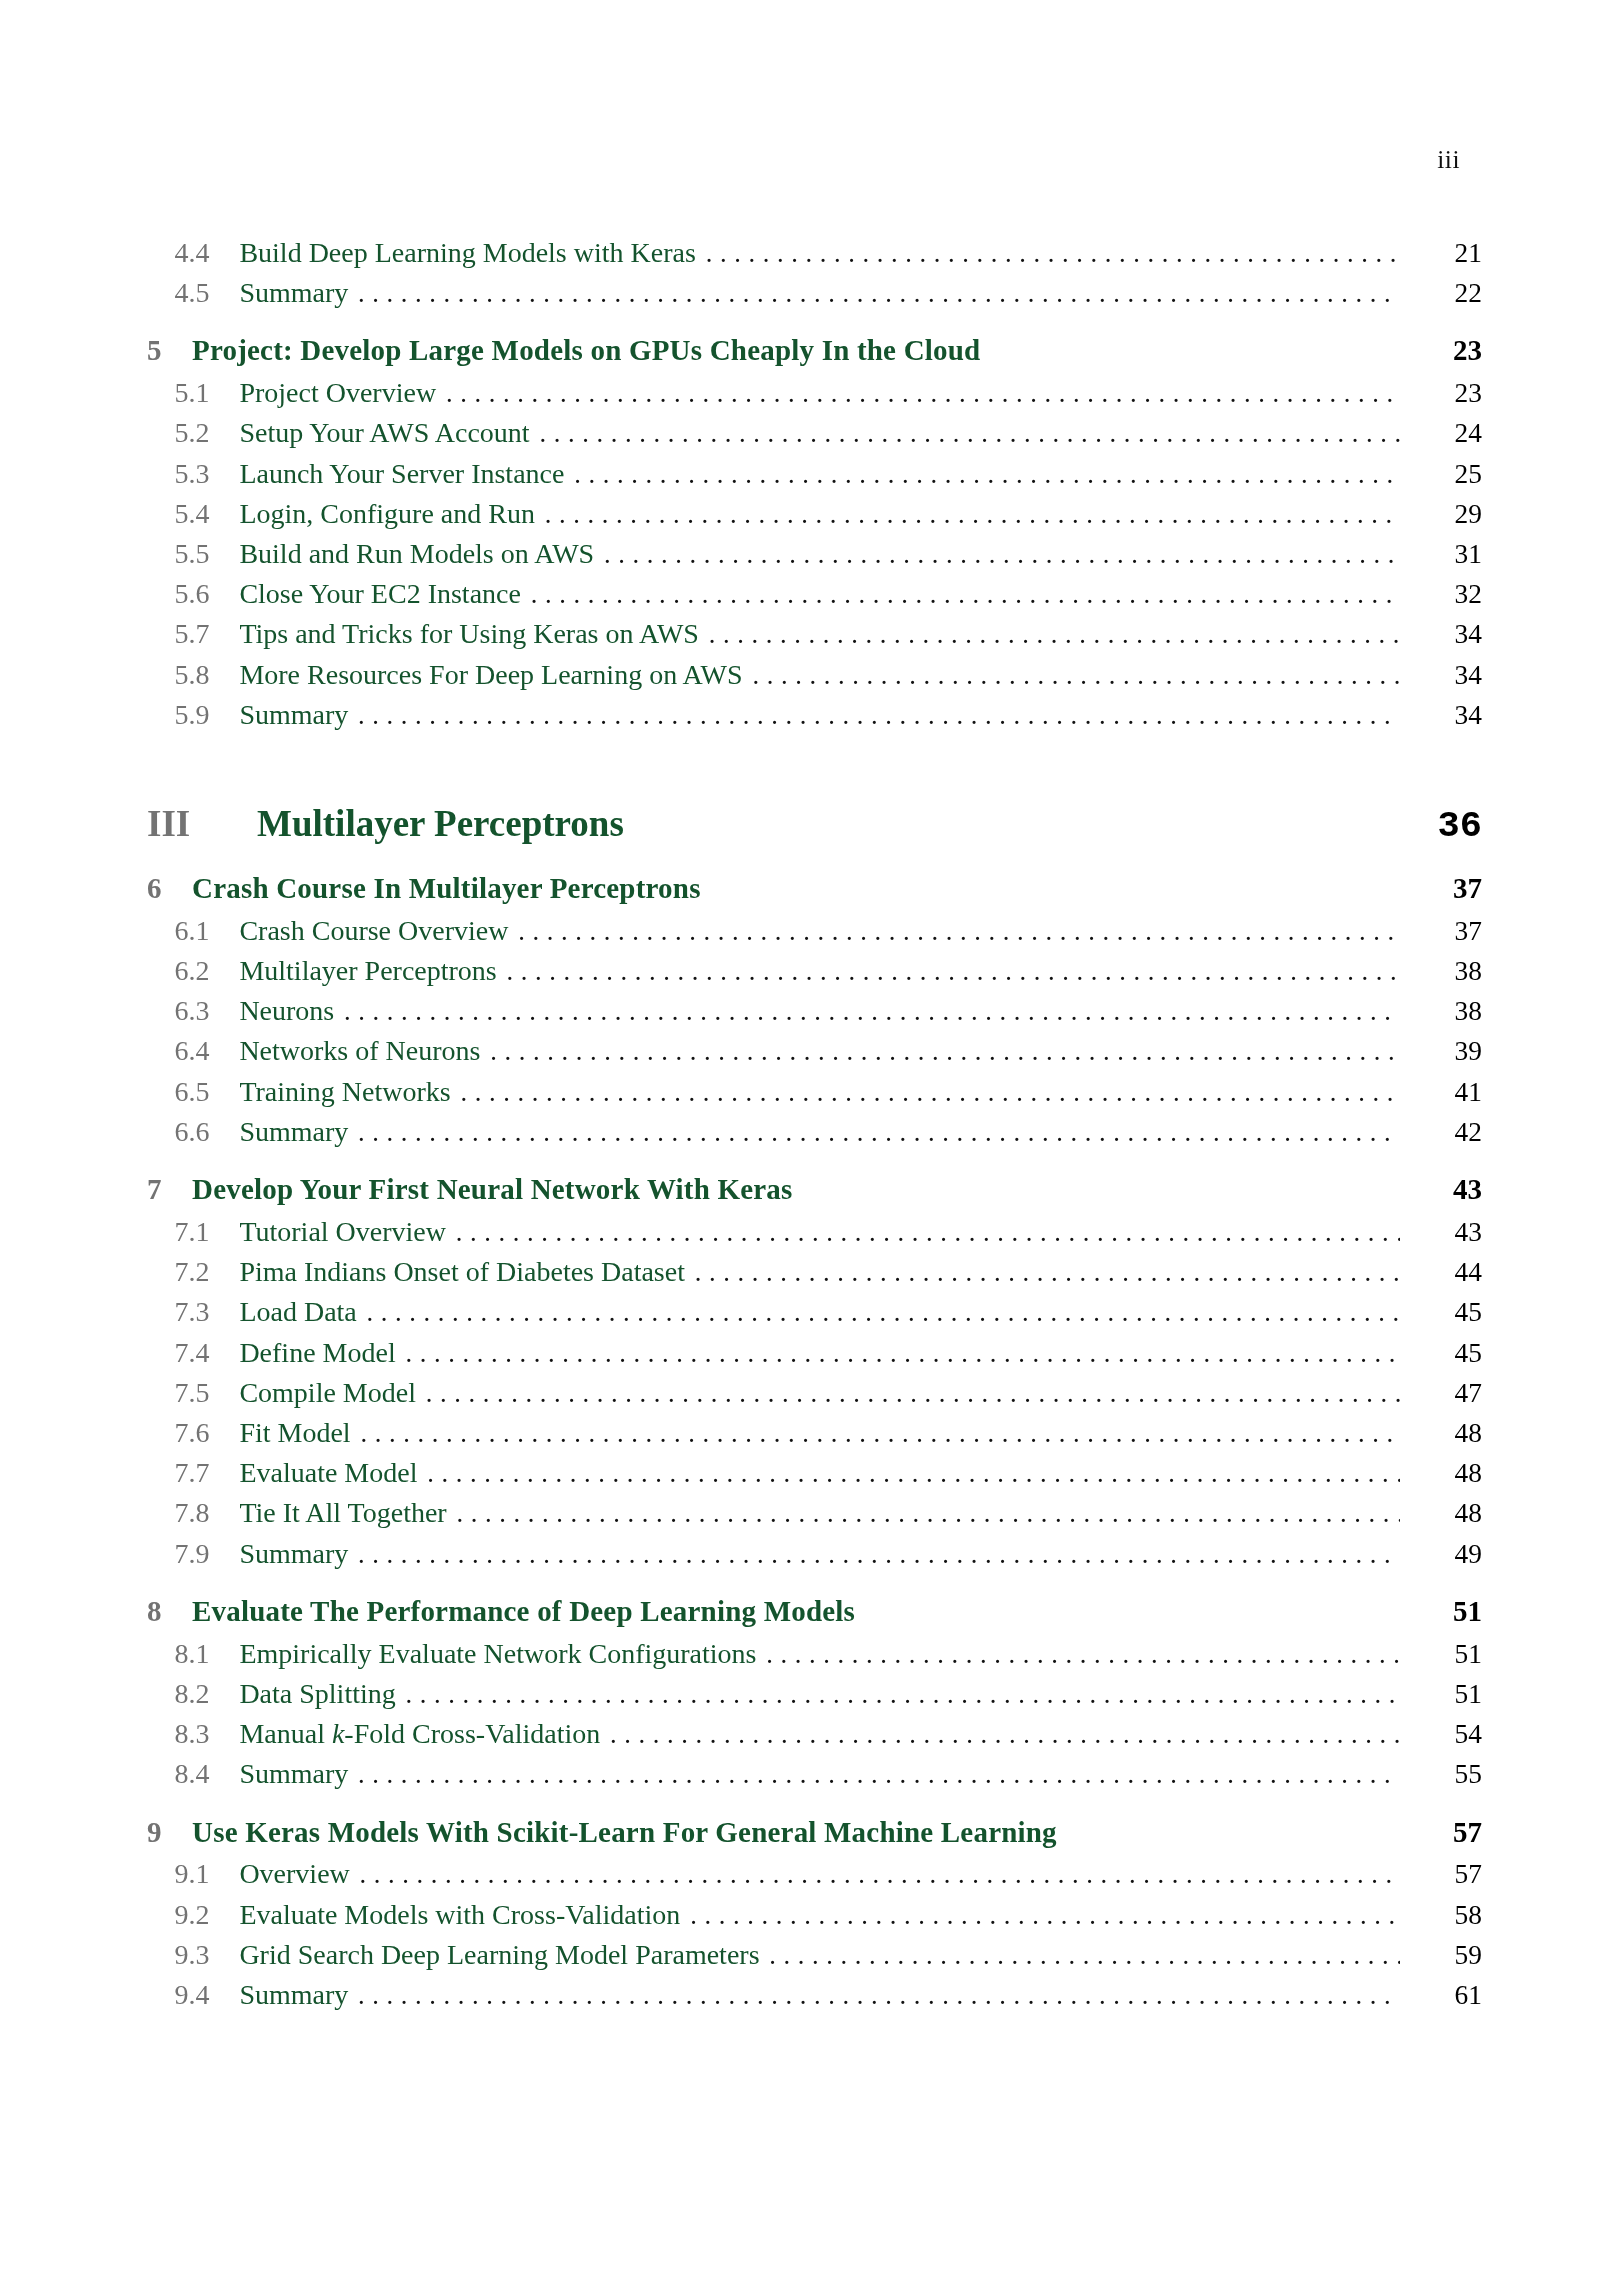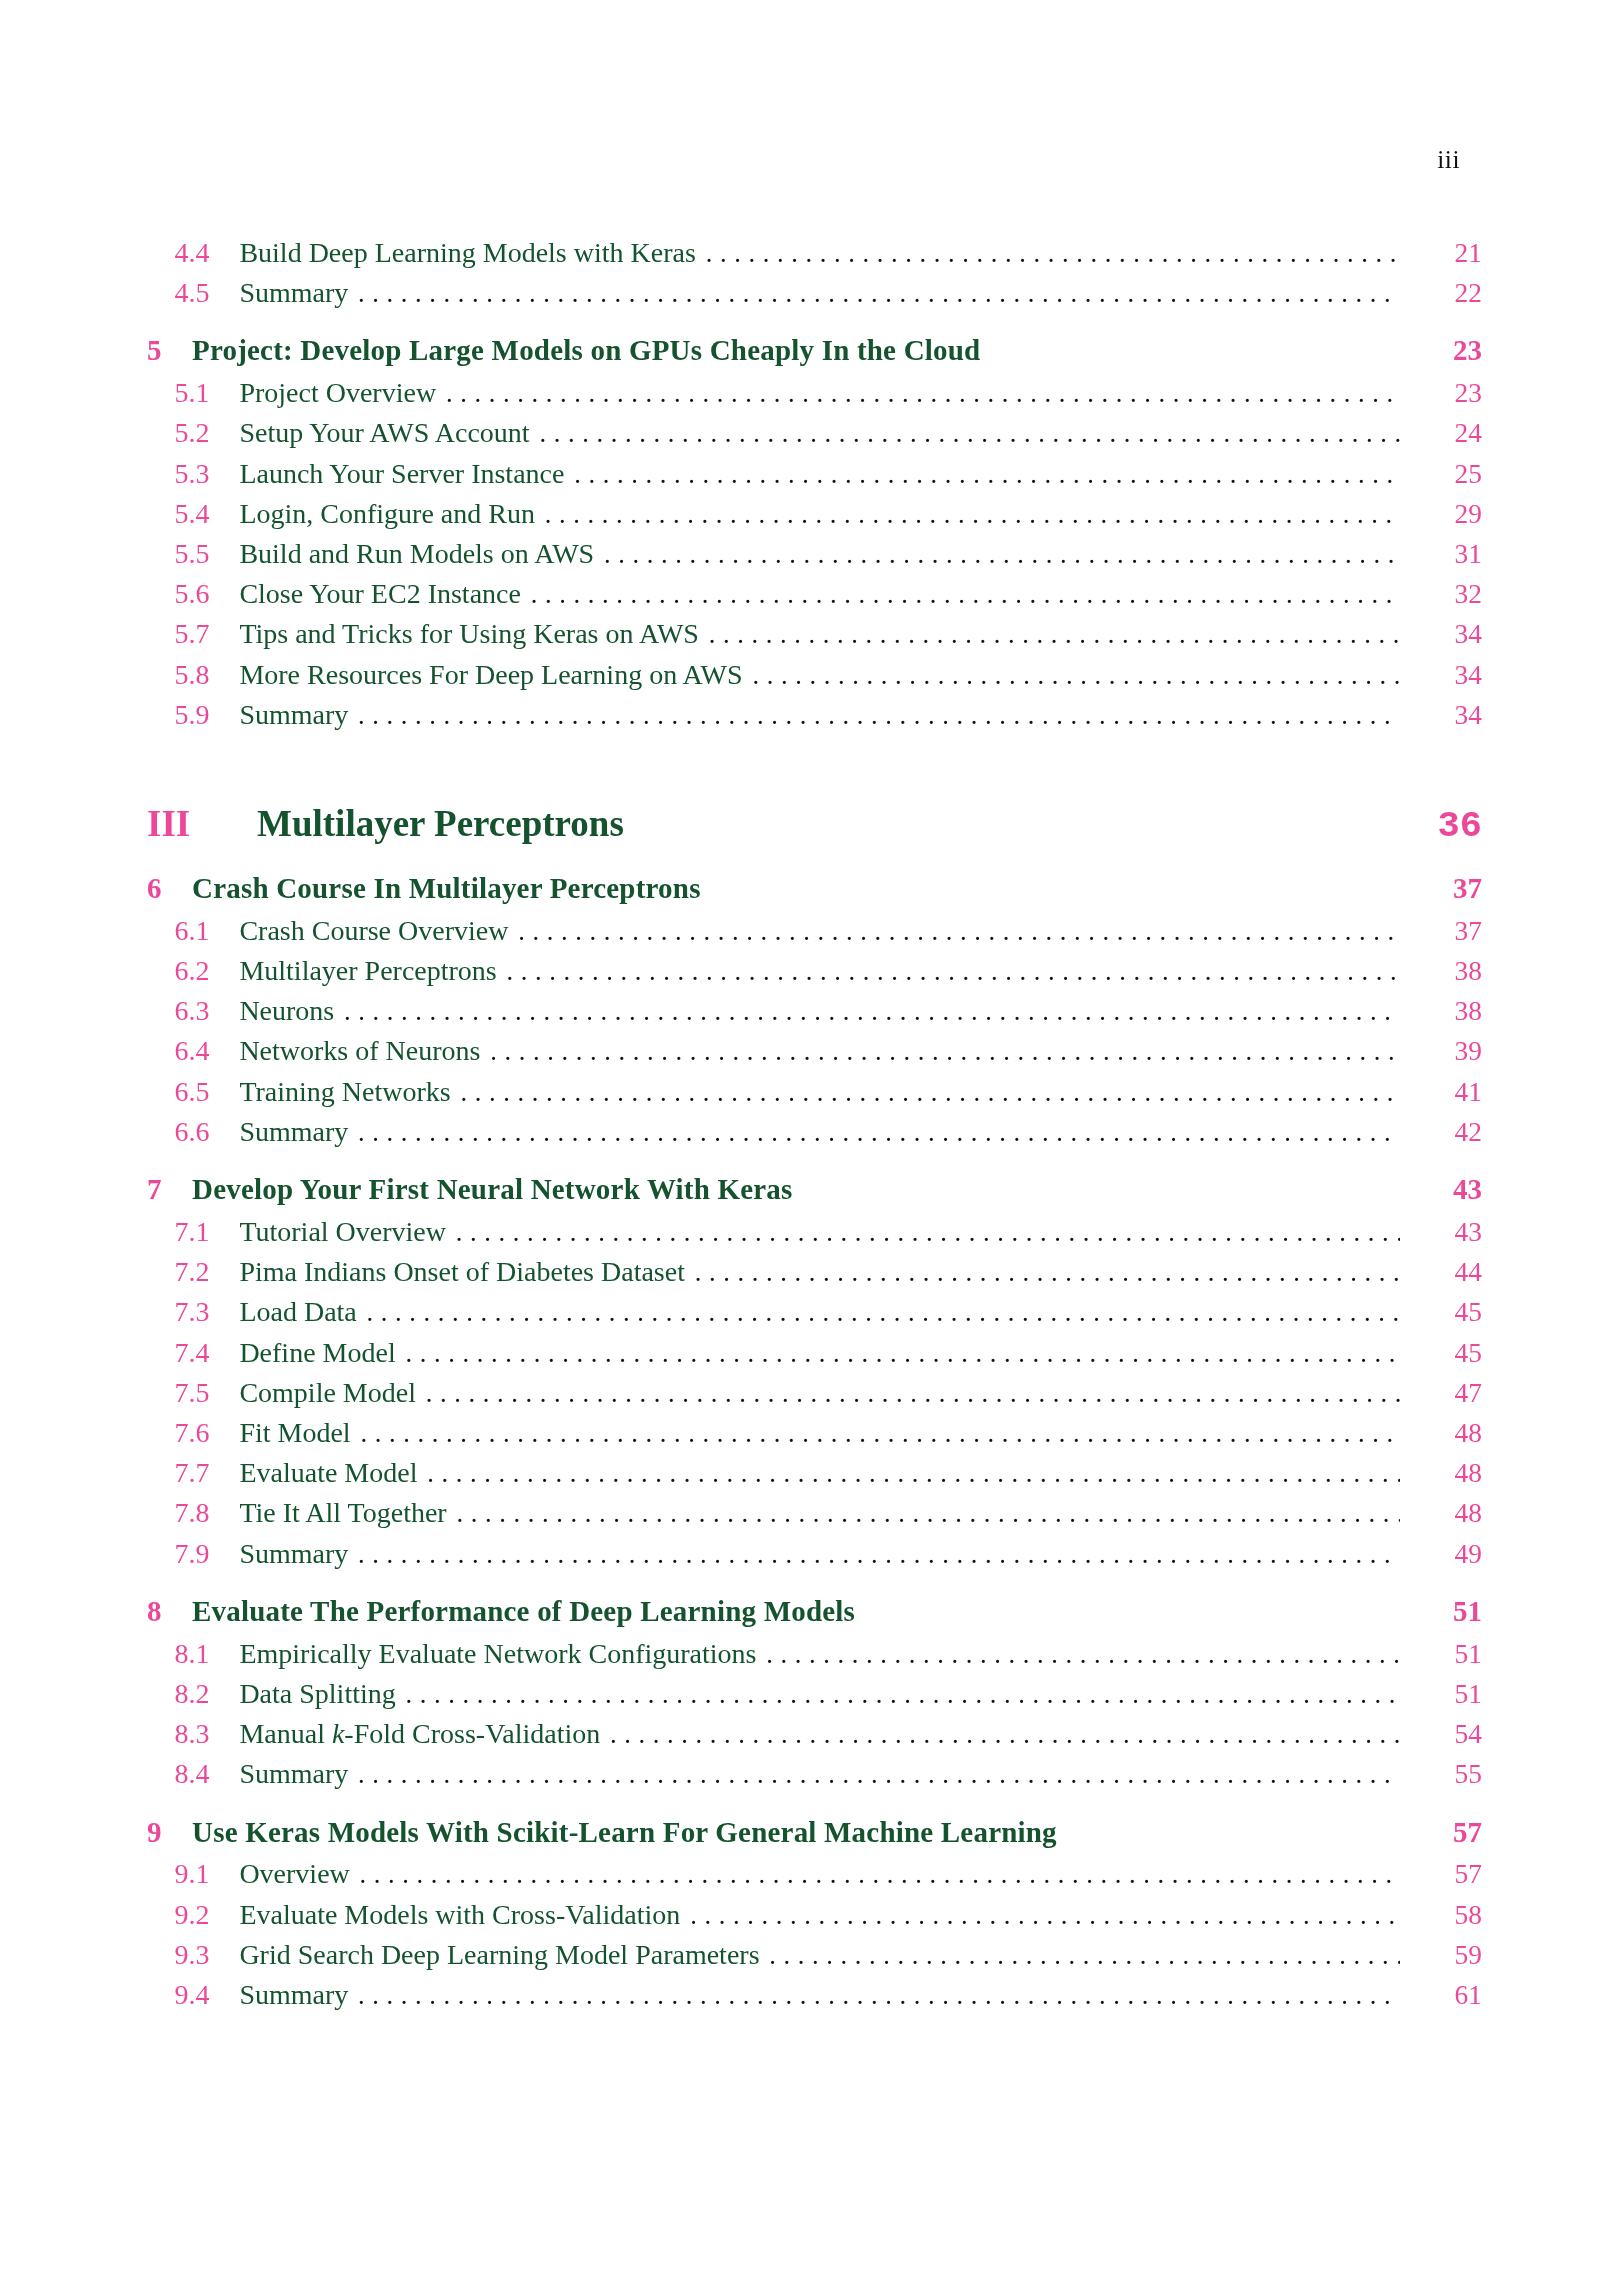--- a/index.html
+++ b/index.html
@@ -44,21 +44,21 @@
   
   .row {
     display: flex;
     align-items: baseline;
     width: 100%;
     white-space: nowrap;
   }
 
   .num {
     flex: 0 0 auto;
-    color: #ec4899;
+    color: #737373;
   }
 
   .title {
     flex: 0 0 auto;
     color: #14532d;
   }
 
   .leader {
     flex: 1 1 auto;
     min-width: 9.8px;
@@ -70,21 +70,21 @@
   }
   .leader::after {
     content: ". . . . . . . . . . . . . . . . . . . . . . . . . . . . . . . . . . . . . . . . . . . . . . . . . . . . . . . . . . . . . . . . . . . . . . . . . . . . . . . . . . . . . . . . . . . . . . . . . . . .";
     display: block;
     letter-spacing: 0.5px;
   }
 
   .pg {
     flex: 0 0 auto;
     text-align: right;
-    color: #ec4899;
+    color: #000000;
   }
 
   
   .row.section {
     font-size: 28px;
     line-height: 1.0;
     margin-top: 11.8px;
   }
   .row.section .num {
     width: 65px;

